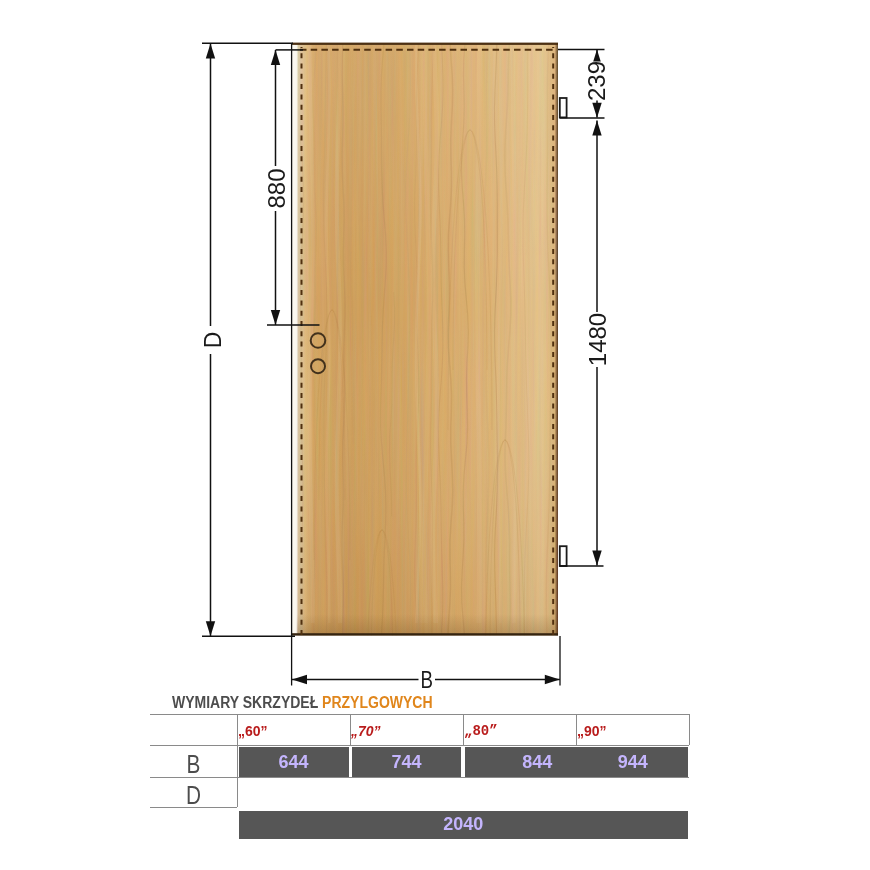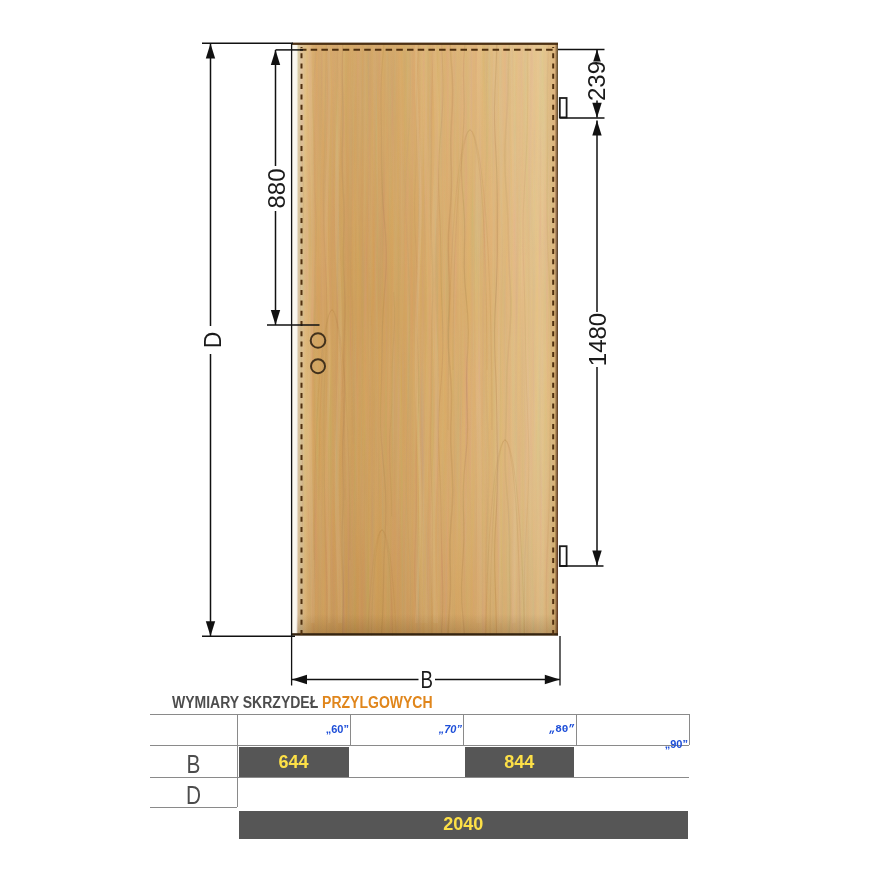--- a/index.html
+++ b/index.html
@@ -1,23 +1,23 @@
 <!DOCTYPE html>
 <html><head>
 <meta charset="utf-8">
 <style>
   html,body{margin:0;padding:0;background:#ffffff;}
   .page{position:relative;width:870px;height:870px;background:#ffffff;overflow:hidden;
         font-family:"Liberation Sans",sans-serif;}
   .abs{position:absolute;}
   .hline{position:absolute;height:1px;background:#8a8a8a;}
   .vline{position:absolute;width:1px;background:#8a8a8a;}
-  .dcell{position:absolute;background:#565656;color:#fde047;font-weight:bold;
+  .dcell{position:absolute;background:#565656;color:#c4b5fd;font-weight:bold;
          font-size:18px;text-align:center;}
-  .hdr{position:absolute;color:#1d4ed8;font-weight:bold;font-size:11px;text-align:right;}
+  .hdr{position:absolute;color:#b91c1c;font-weight:bold;font-size:14px;text-align:left;}
   .rowlab{position:absolute;color:#4d4d4d;font-size:26px;text-align:center;transform:scaleX(0.8);transform-origin:50% 50%;}
 </style>
 </head>
 <body>
 <div class="page">
 
 <svg class="abs" style="left:0;top:0" width="870" height="690" viewBox="0 0 870 690">
   <defs>
     <linearGradient id="wg" x1="0" y1="0" x2="1" y2="0">
       <stop offset="0" stop-color="#ddc9a0"></stop>
@@ -185,27 +185,29 @@
 <div class="vline" style="left:576px;top:714px;height:31px;"></div>
 
 <div class="vline" style="left:688.5px;top:714px;height:31px;"></div>
 
 <div class="hdr" style="left:238px;top:723px;width:111px;">„60”</div>
 
 <div class="hdr" style="left:351px;top:723px;width:111px;font-style:italic;">„70”</div>
 
 <div class="hdr" style="left:464px;top:723px;width:111px;font-family:Liberation Mono, monospace;">„80”</div>
 
-<div class="hdr" style="left:577px;top:723px;width:111px;margin-top:15px;">„90”</div>
+<div class="hdr" style="left:577px;top:723px;width:111px;">„90”</div>
 
 <div class="rowlab" style="left:150px;top:749px;width:87px;">B</div>
 
 <div class="dcell" style="left:238.5px;top:747px;width:110px;height:30px;line-height:30px;">644</div>
 
-
-<div class="dcell" style="left:465px;top:747px;width:108.5px;height:30px;line-height:30px;">844</div>
-
+<div class="dcell" style="left:352px;top:747px;width:109px;height:30px;line-height:30px;">744</div>
+
+<div class="dcell" style="left:465px;top:747px;width:108.5px;height:30px;line-height:30px;padding-left:18px;">844</div>
+
+<div class="dcell" style="left:577.5px;top:747px;width:110.5px;height:30px;line-height:30px;">944</div>
 
 <div class="rowlab" style="left:150px;top:780px;width:87px;">D</div>
 
 <div class="dcell" style="left:238.5px;top:811px;width:449.5px;height:27.5px;line-height:27.5px;">2040</div>
 
 </div>
 
 </body></html>

